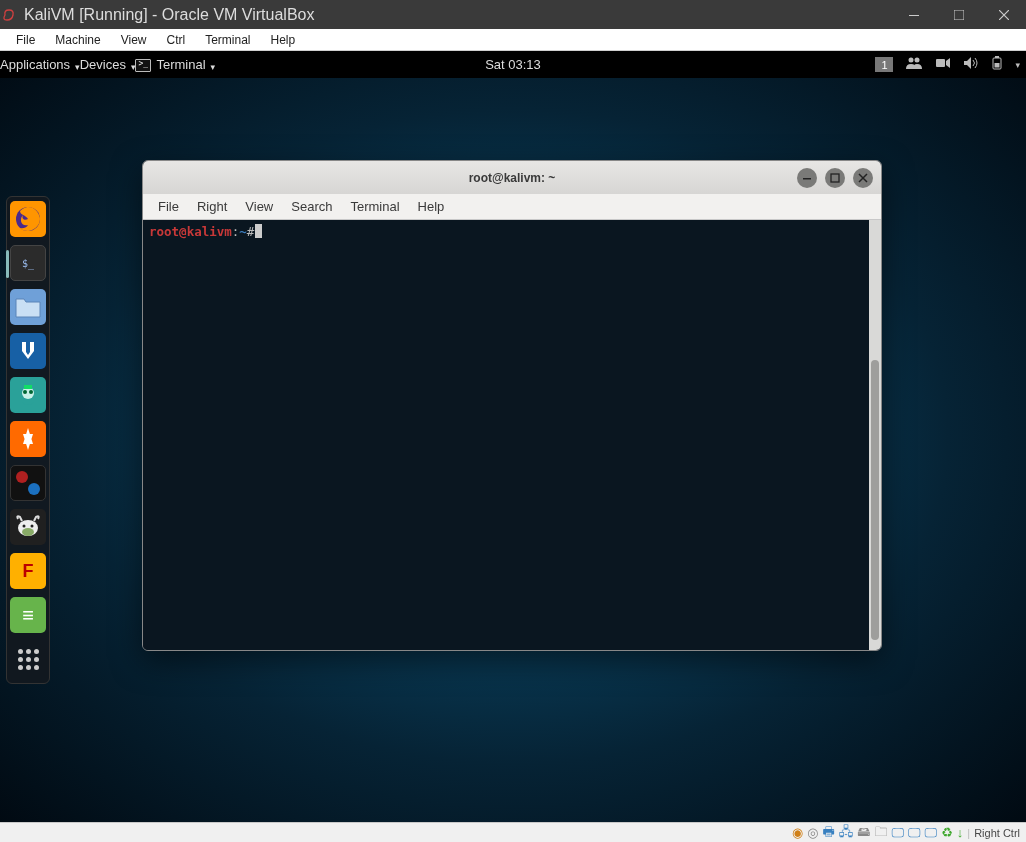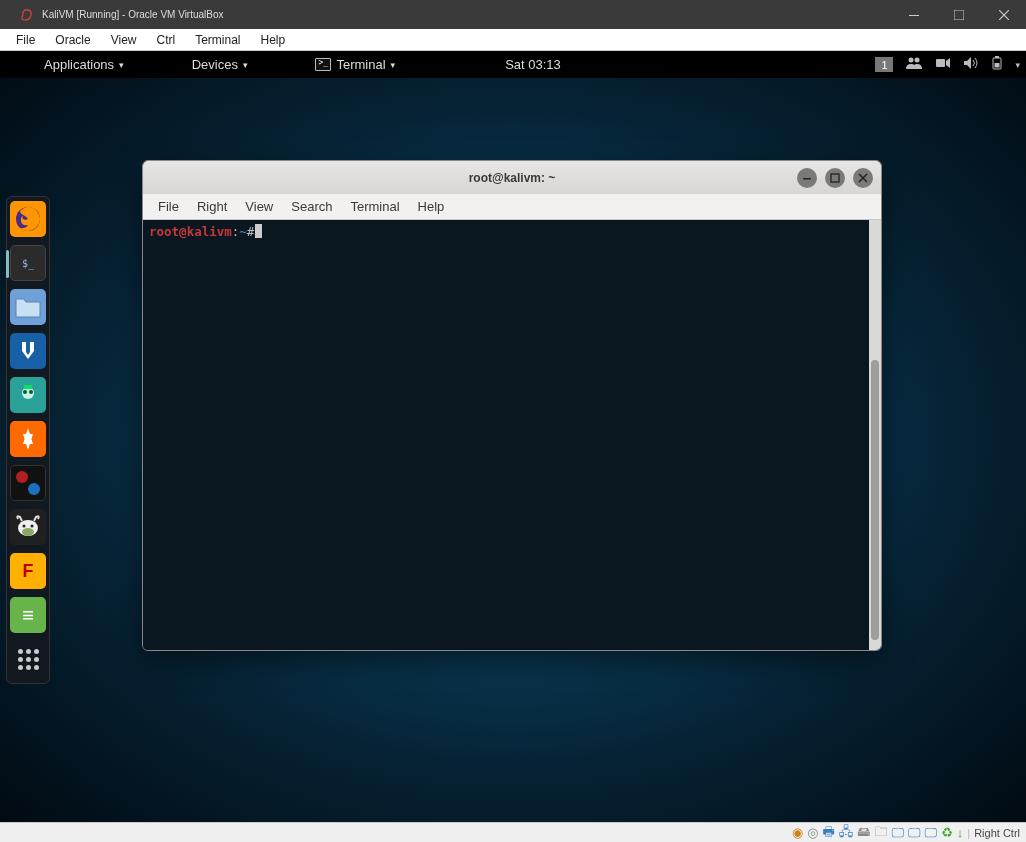--- a/index.html
+++ b/index.html
@@ -12,22 +12,22 @@
       position: relative;
     }
 
     
     .vbx-titlebar {
       height: 29px;
       background: #3a3a3a;
       display: flex;
       align-items: center;
       color: #ddd;
-      font-size: 10px;
-      padding-left: 20px;
+      font-size: 16px;
+      padding-left: 2px;
     }
     .vbx-titlebar .vbx-icon {
       width: 16px; height: 16px; margin-right: 6px;
       display: flex; align-items: center; justify-content: center;
     }
     .vbx-titlebar .title { flex: 1; }
     .vbx-winbtn {
       width: 45px; height: 29px;
       display: flex; align-items: center; justify-content: center;
       color: #ccc;
@@ -55,21 +55,21 @@
 
     
     .gnome-top {
       height: 27px;
       background: #000;
       color: #ddd;
       display: flex;
       align-items: center;
       font-size: 13px;
     }
-    .gnome-top .gitem { padding: 0 24px; display: flex; align-items: center; gap: 5px; margin-left: 20px; }
+    .gnome-top .gitem { padding: 0 0; display: flex; align-items: flex-end; gap: 5px; }
     .gnome-top .term-icon {
       width: 16px; height: 13px;
       border: 1px solid #bbb;
       background: #111;
       position: relative;
       border-radius: 1px;
     }
     .gnome-top .term-icon::before {
       content: ">_";
       position: absolute; top: -1px; left: 2px;
@@ -232,21 +232,21 @@
   </div>
   <div class="vbx-winbtn close">
     <svg width="10" height="10">
         <path d="M0 0 L10 10 M10 0 L0 10" stroke="currentColor" stroke-width="1.2"></path>
       </svg>
   </div>
 </div>
 
 <div class="vbx-menubar">
   <span class="mitem">File</span>
-  <span class="mitem">Oracle</span>
+  <span class="mitem">Machine</span>
   <span class="mitem">View</span>
   <span class="mitem">Ctrl</span>
   <span class="mitem">Terminal</span>
   <span class="mitem">Help</span>
 </div>
 
 <div class="guest">
 
   <div class="gnome-top">
     <div class="gitem dropdown">

